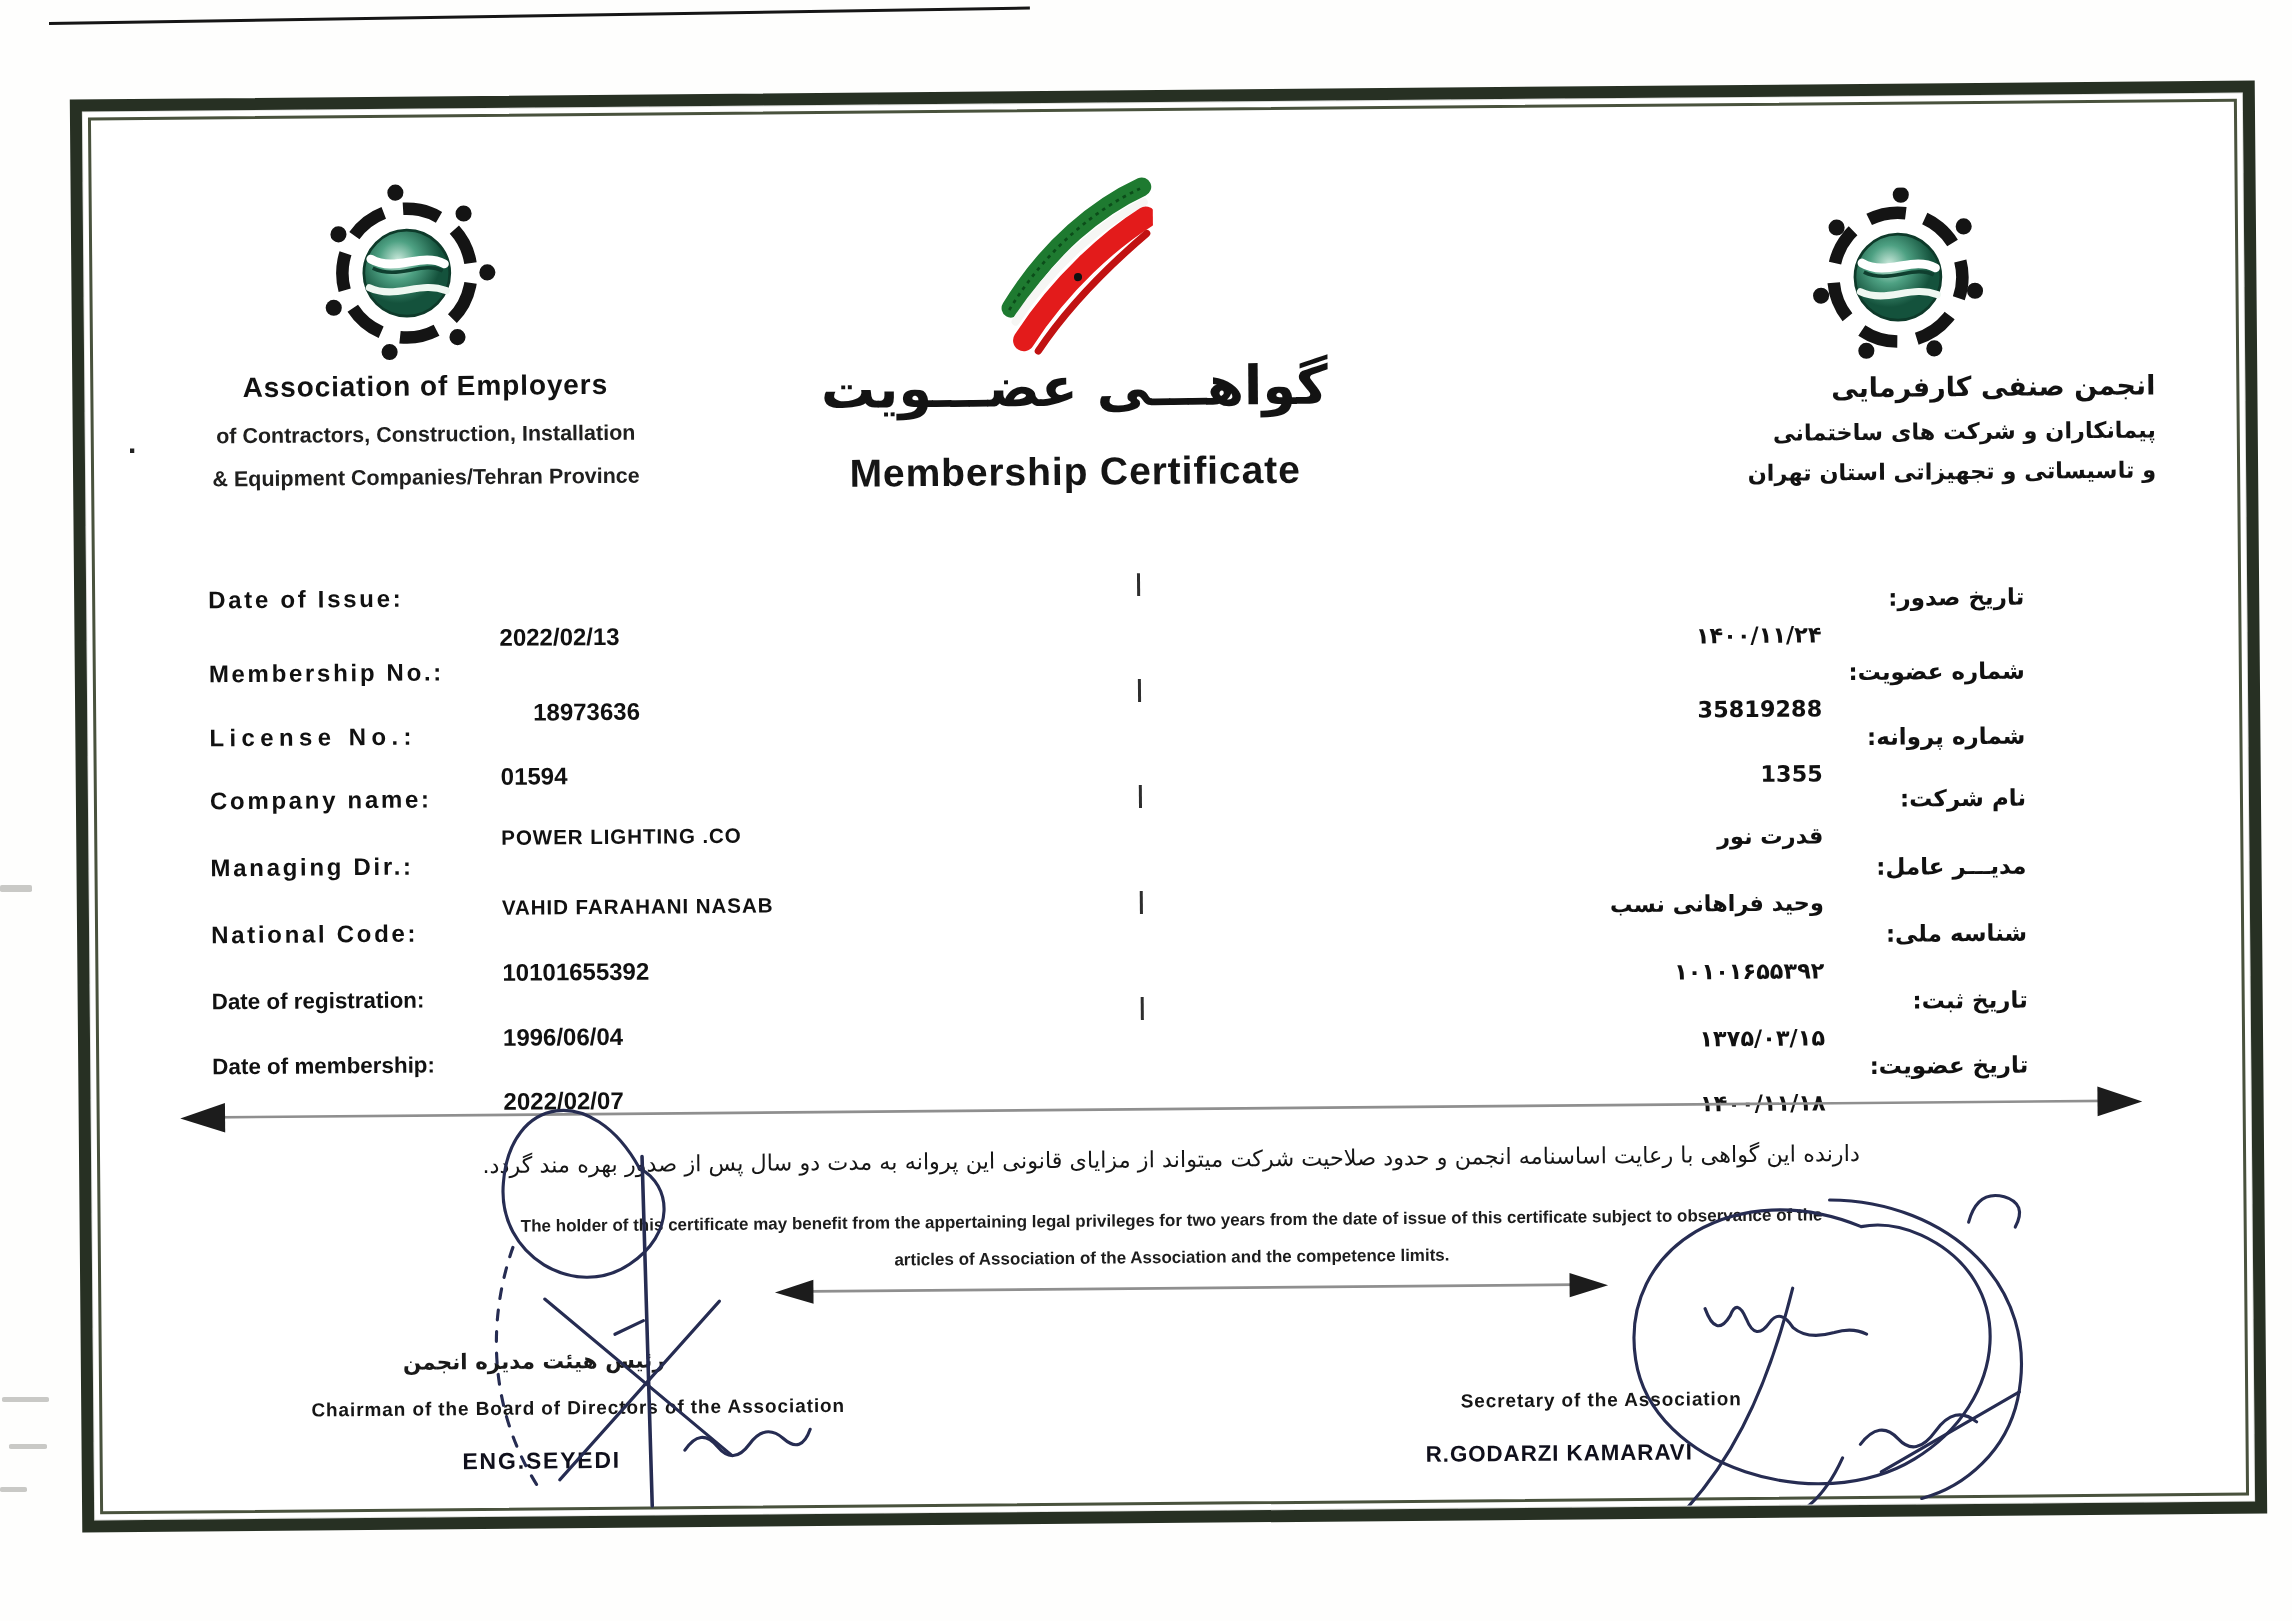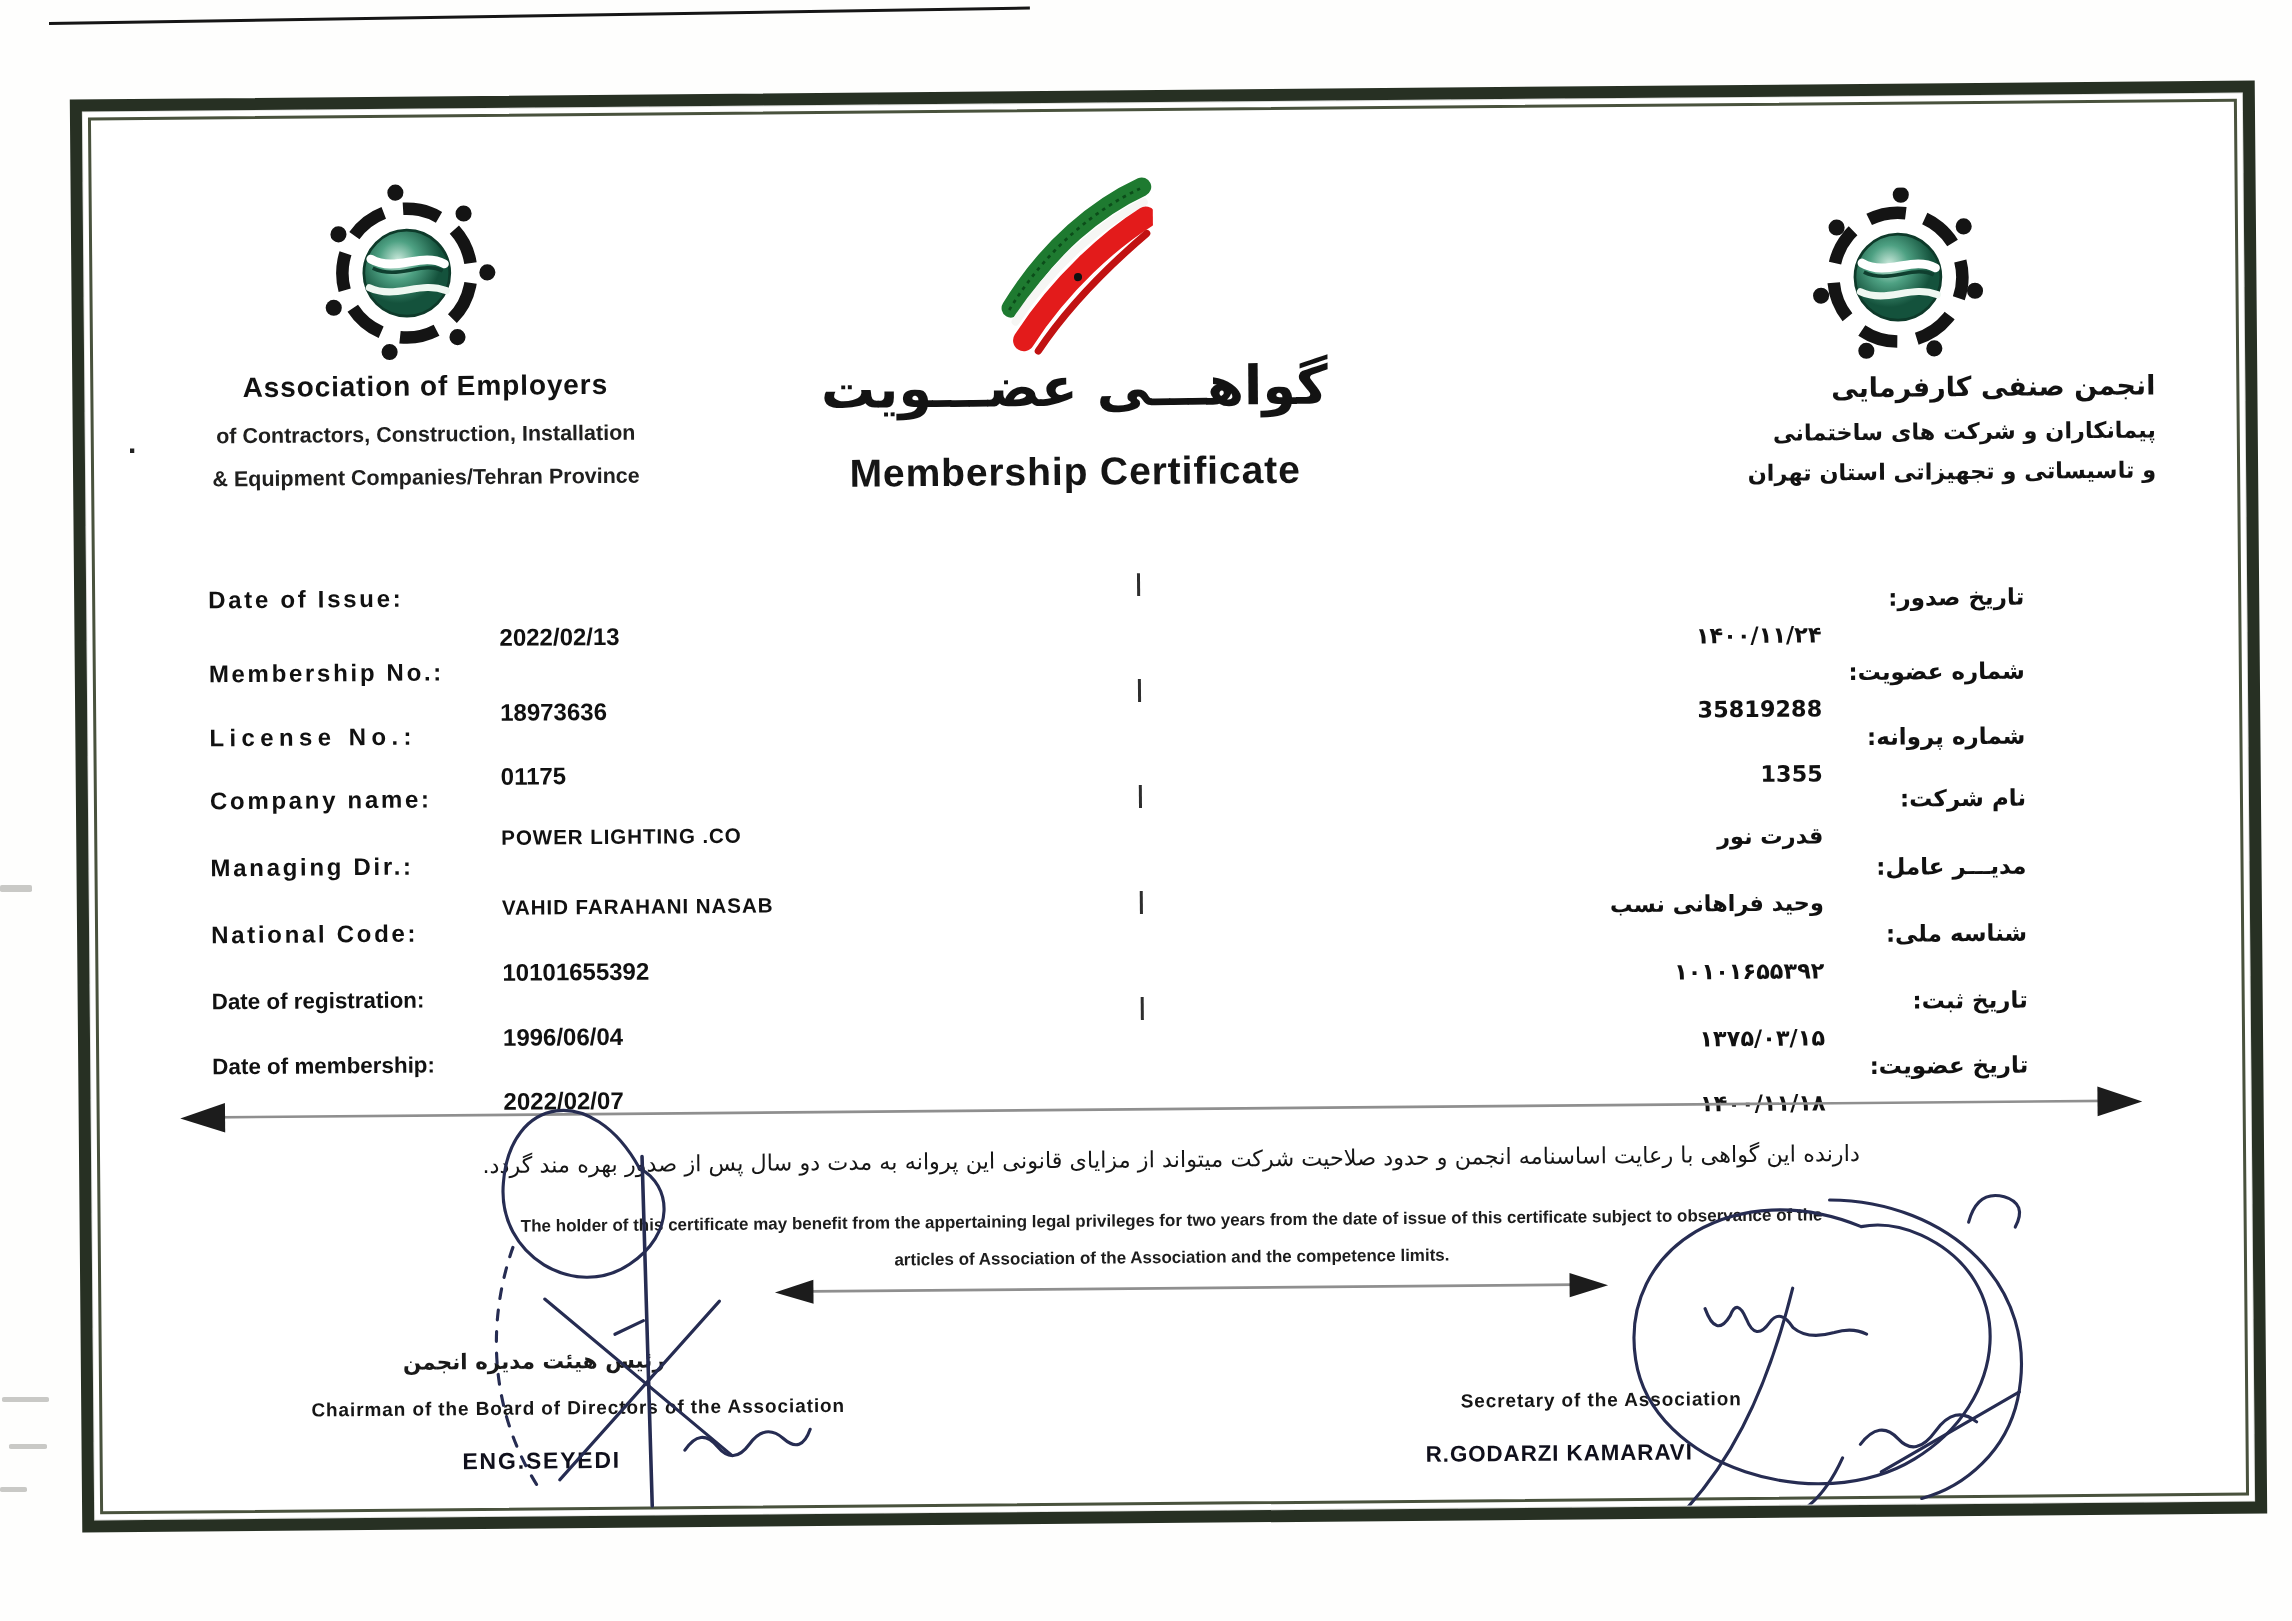--- a/index.html
+++ b/index.html
@@ -171,23 +171,23 @@
 
   <div class="abs assoc-fa">
     <div class="t1">انجمن صنفی کارفرمایی</div>
     <div class="t2">پیمانکاران و شرکت های ساختمانی</div>
     <div class="t3">و تاسیساتی و تجهیزاتی استان تهران</div>
   </div>
 
   <div class="abs en-label" style="top:476px;">Date of Issue:</div>
   <div class="abs en-value" style="top:516px;">2022/02/13</div>
   <div class="abs en-label" style="top:550px;">Membership No.:</div>
-  <div class="abs en-value" style="top:591px;">18973636</div>
+  <div class="abs en-value" style="top:591px;margin-left:33px;">18973636</div>
   <div class="abs en-label wide" style="top:614px;">License No.:</div>
-  <div class="abs en-value" style="top:655px;">01175</div>
+  <div class="abs en-value" style="top:655px;">01594</div>
   <div class="abs en-label" style="top:677px;">Company name:</div>
   <div class="abs en-value small" style="top:718px;">POWER LIGHTING .CO</div>
   <div class="abs en-label" style="top:744px;">Managing Dir.:</div>
   <div class="abs en-value small" style="top:788px;">VAHID FARAHANI NASAB</div>
   <div class="abs en-label" style="top:811px;">National Code:</div>
   <div class="abs en-value" style="top:851px;">10101655392</div>
   <div class="abs en-label tight" style="top:879px;">Date of registration:</div>
   <div class="abs en-value" style="top:916px;">1996/06/04</div>
   <div class="abs en-label tight" style="top:944px;">Date of membership:</div>
   <div class="abs en-value" style="top:980px;">2022/02/07</div>

